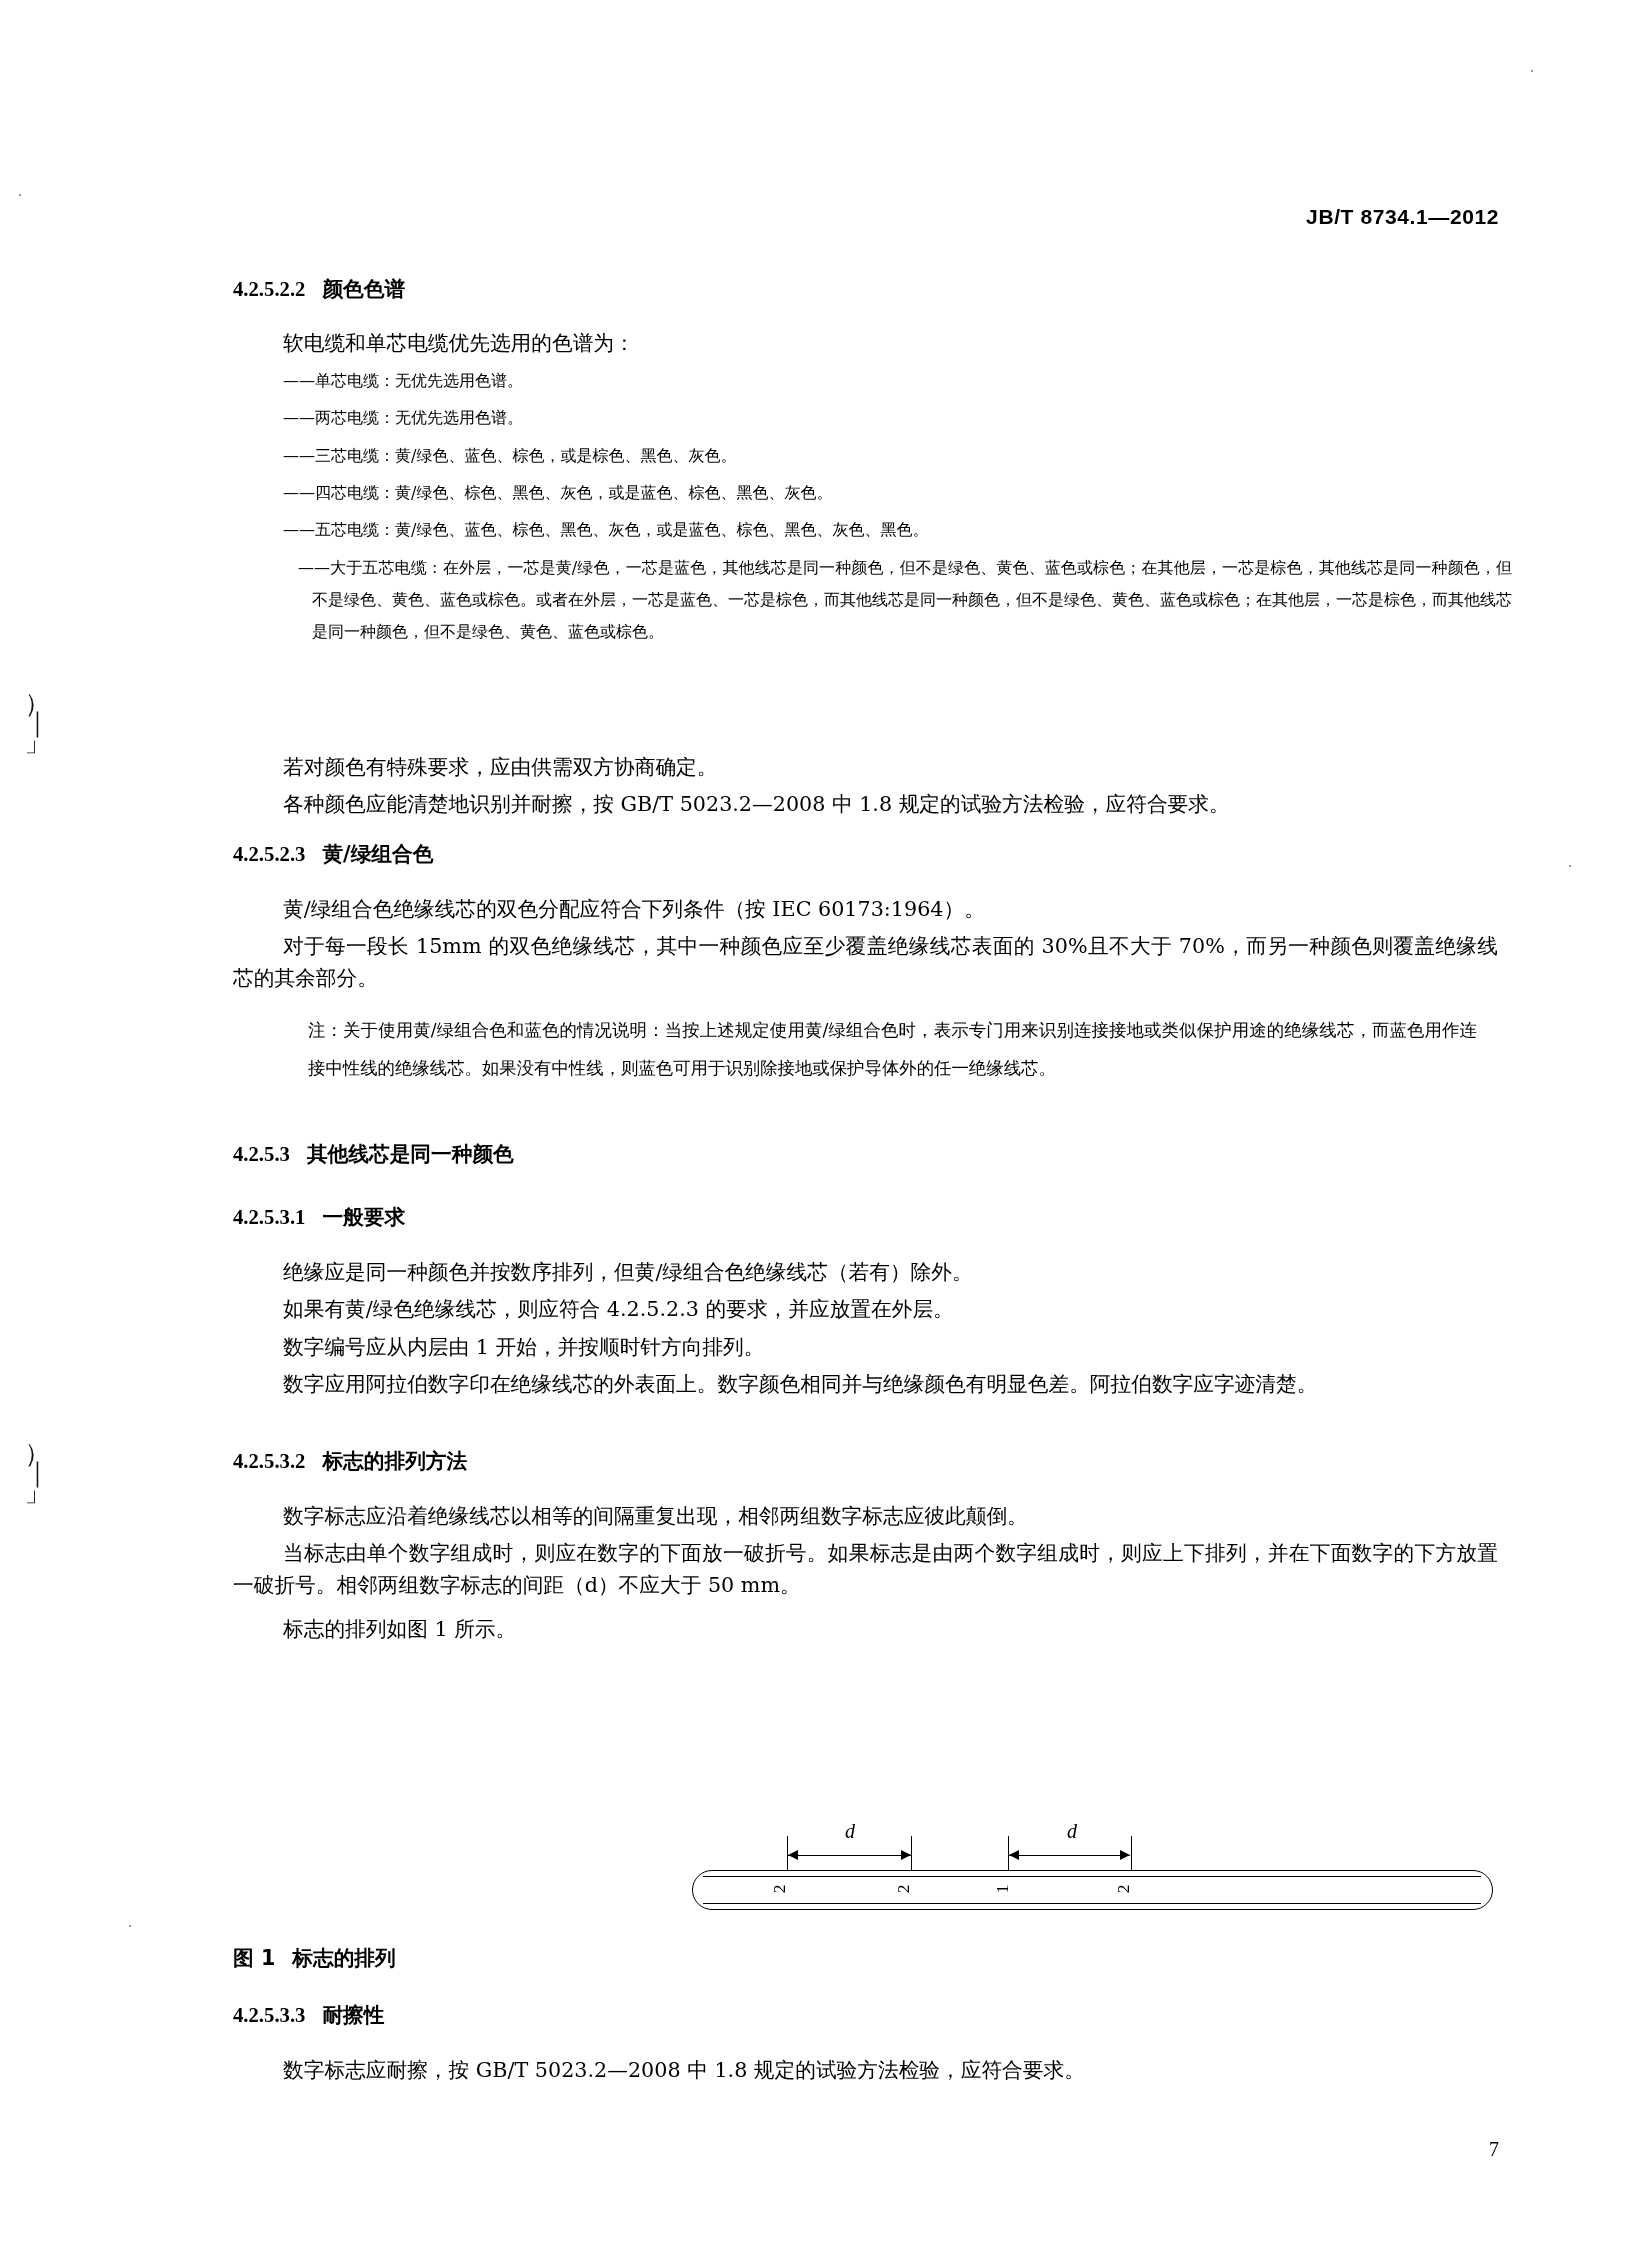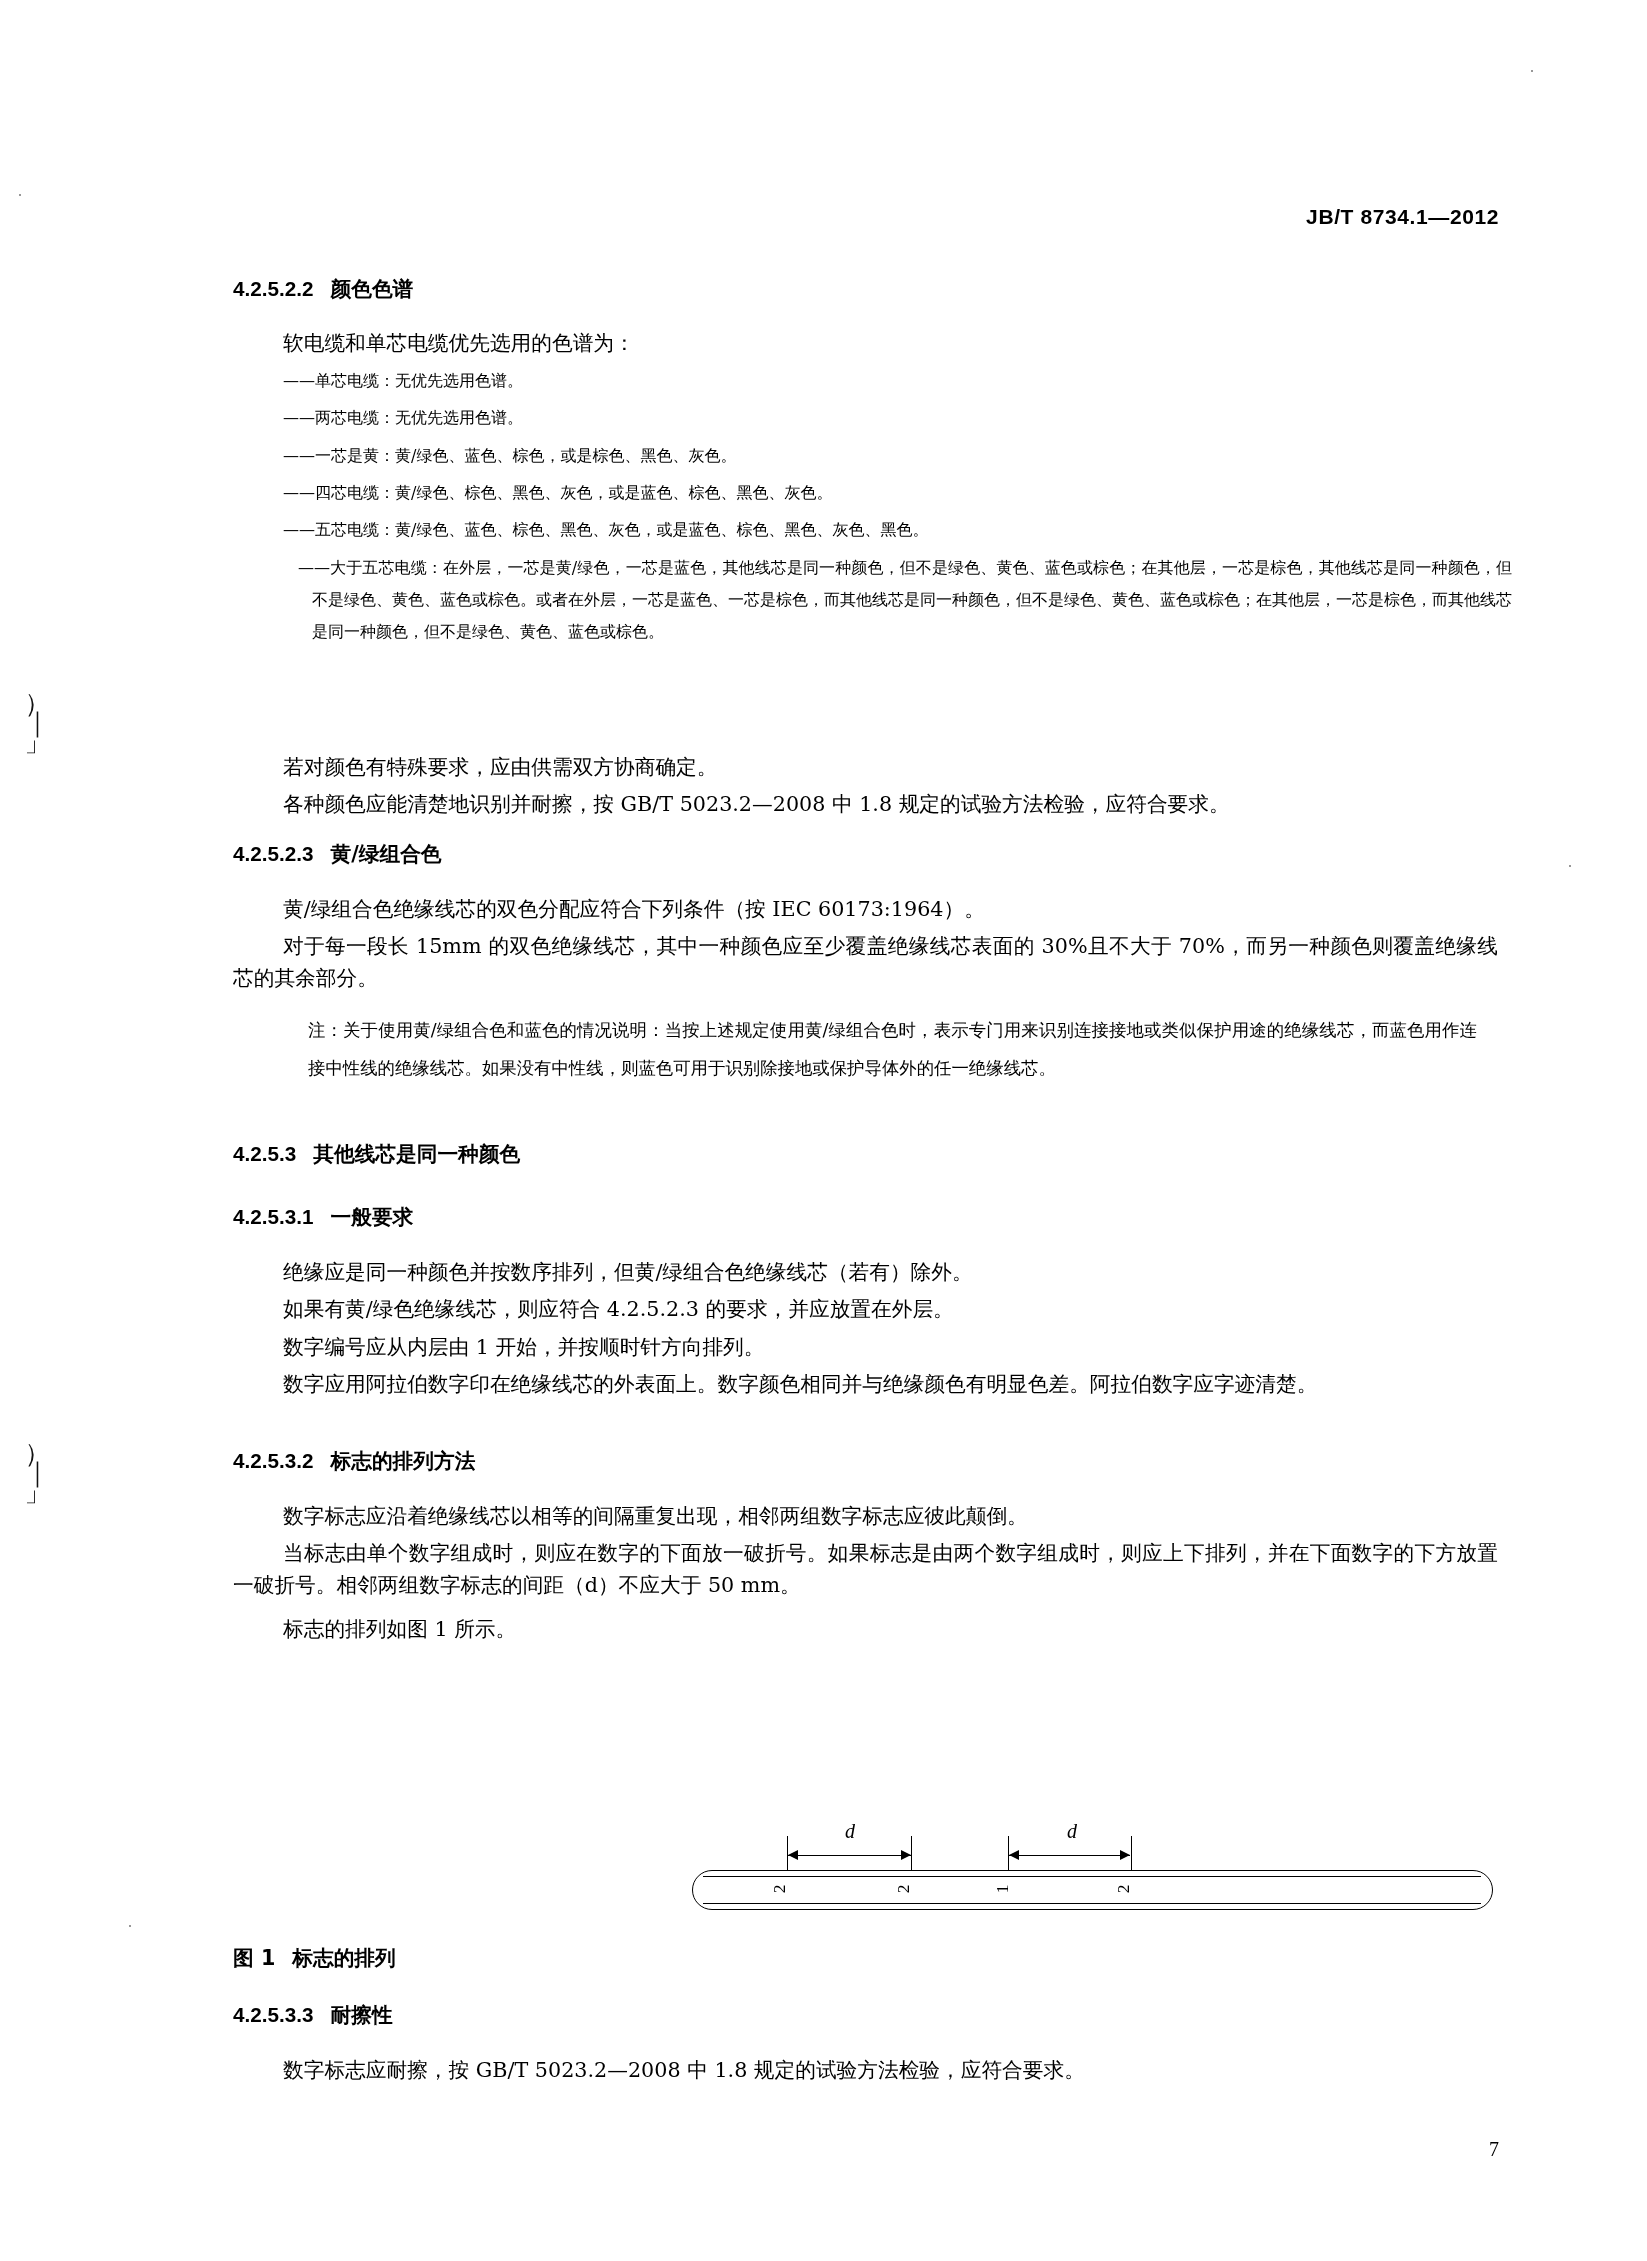--- a/index.html
+++ b/index.html
@@ -39,21 +39,21 @@
   
   .clause {
     position: absolute;
     font-family: "DejaVu Sans", sans-serif;
     font-size: 20.7px;
     font-weight: bold;
     white-space: nowrap;
   }
   .clause .num {
     display: inline-block;
-    font-family: Liberation Sans, sans-serif;
+    font-family: Liberation Serif, serif;
   }
   .clause .ttl {
     display: inline-block;
     margin-left: 17px;
   }
 
   
   .para {
     position: absolute;
     font-family: "DejaVu Serif", serif;
@@ -193,21 +193,21 @@
     <div class="header">JB/T 8734.1—2012</div>
 
     <div class="clause" style="left:0; top:275px;">
       <span class="num">4.2.5.2.2</span><span class="ttl">颜色色谱</span>
     </div>
 
     <div class="para" style="left:50px; top:327px; width:1214px;">软电缆和单芯电缆优先选用的色谱为：</div>
 
     <div class="dash" style="left:50px; top:365px; width:1214px;">——单芯电缆：无优先选用色谱。</div>
     <div class="dash" style="left:50px; top:402px; width:1214px;">——两芯电缆：无优先选用色谱。</div>
-    <div class="dash" style="left:50px; top:440px; width:1214px;">——一芯是黄：黄/绿色、蓝色、棕色，或是棕色、黑色、灰色。</div>
+    <div class="dash" style="left:50px; top:440px; width:1214px;">——三芯电缆：黄/绿色、蓝色、棕色，或是棕色、黑色、灰色。</div>
     <div class="dash" style="left:50px; top:477px; width:1214px;">——四芯电缆：黄/绿色、棕色、黑色、灰色，或是蓝色、棕色、黑色、灰色。</div>
     <div class="dash" style="left:50px; top:514px; width:1214px;">——五芯电缆：黄/绿色、蓝色、棕色、黑色、灰色，或是蓝色、棕色、黑色、灰色、黑色。</div>
 
     <div class="dash" style="left:65px; top:552px; width:1200px; text-indent:-14px; padding-left:14px;">——大于五芯电缆：在外层，一芯是黄/绿色，一芯是蓝色，其他线芯是同一种颜色，但不是绿色、黄色、蓝色或棕色；在其他层，一芯是棕色，其他线芯是同一种颜色，但不是绿色、黄色、蓝色或棕色。或者在外层，一芯是蓝色、一芯是棕色，而其他线芯是同一种颜色，但不是绿色、黄色、蓝色或棕色；在其他层，一芯是棕色，而其他线芯是同一种颜色，但不是绿色、黄色、蓝色或棕色。</div>
 
     <div class="para" style="left:50px; top:751px; width:1214px;">若对颜色有特殊要求，应由供需双方协商确定。</div>
     <div class="para" style="left:50px; top:788px; width:1214px;">各种颜色应能清楚地识别并耐擦，按 GB/T 5023.2—2008 中 1.8 规定的试验方法检验，应符合要求。</div>
 
     <div class="clause" style="left:0; top:840px;">
       <span class="num">4.2.5.2.3</span><span class="ttl">黄/绿组合色</span>

